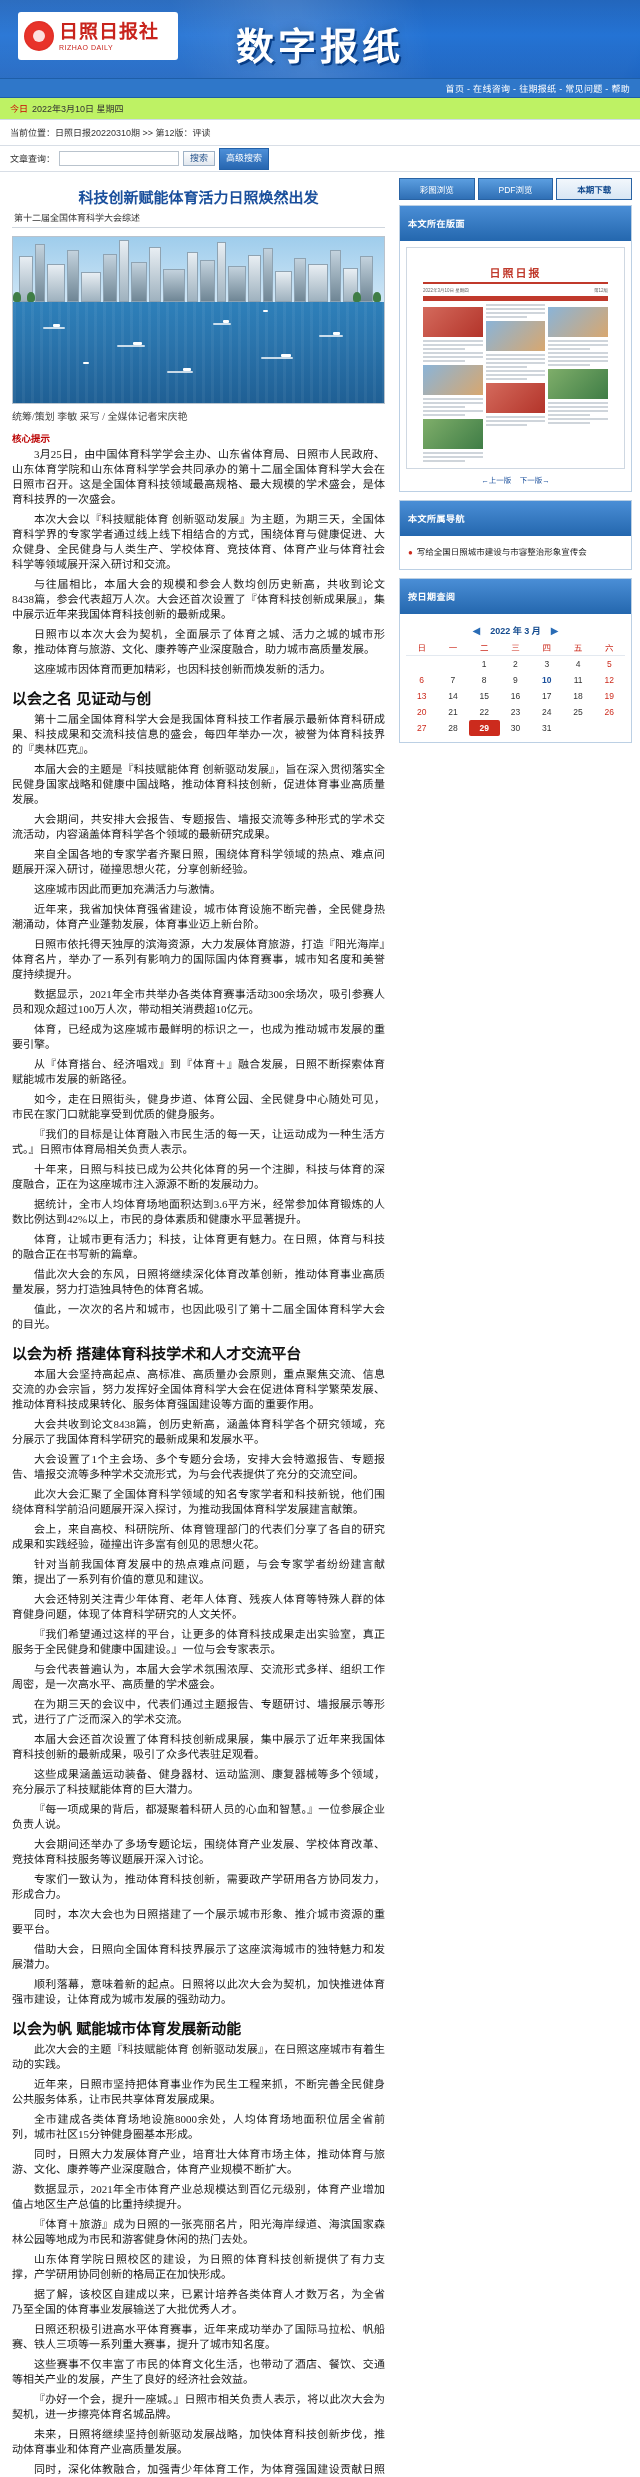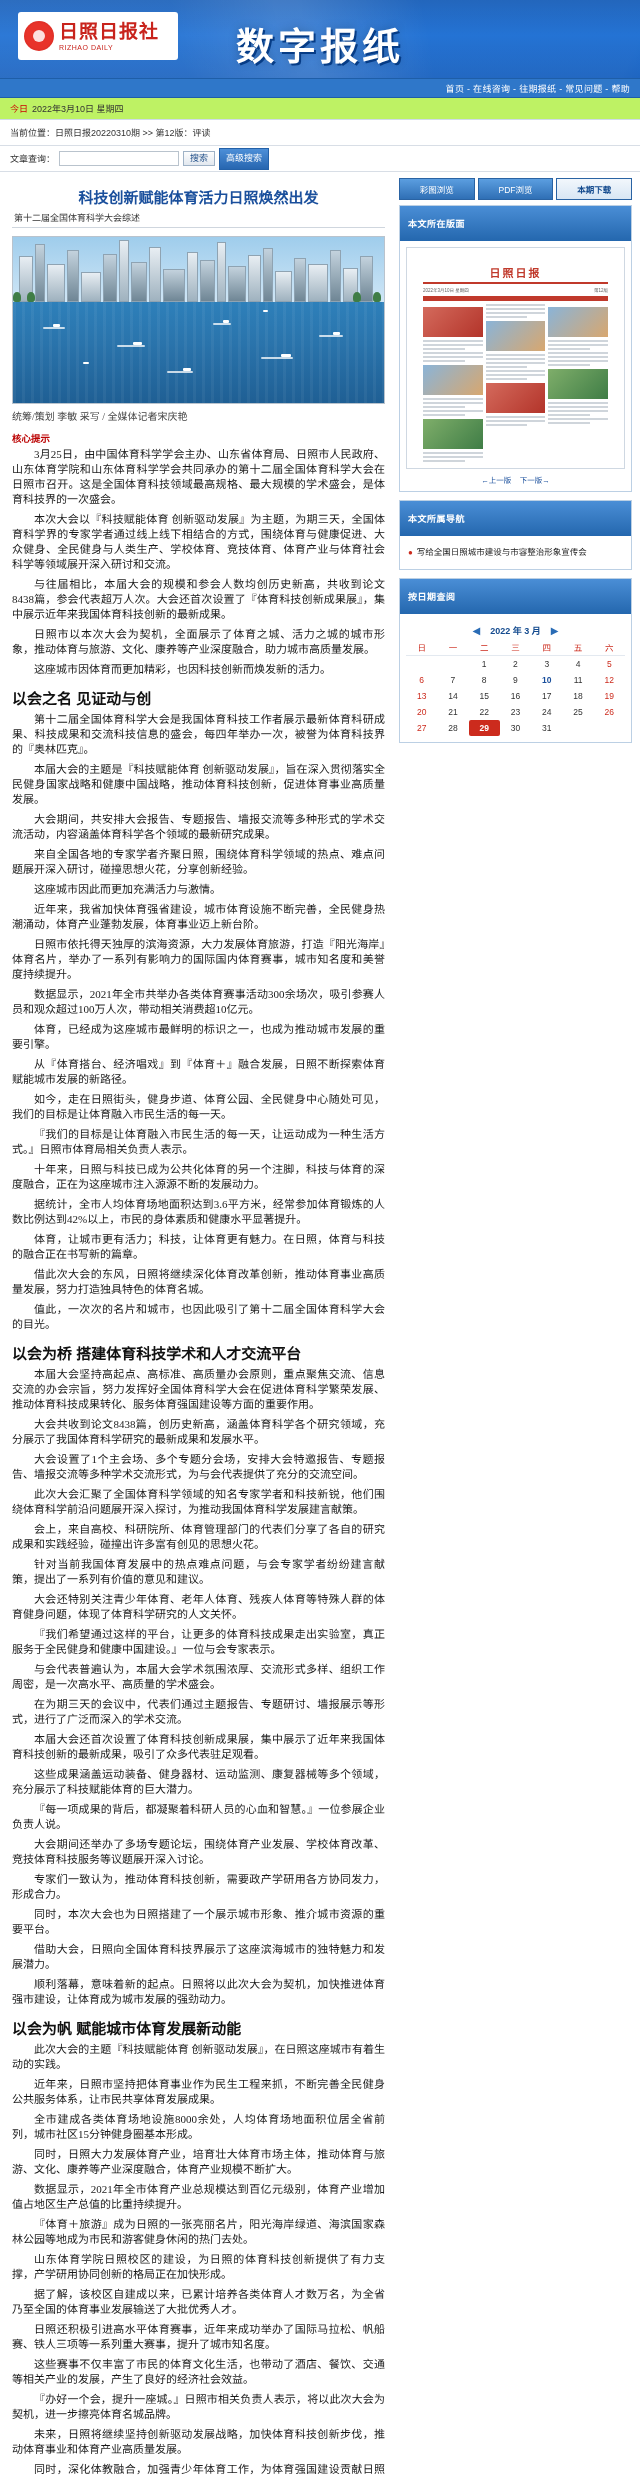--- a/index.html
+++ b/index.html
@@ -302,21 +302,21 @@
         <p class="para">第十二届全国体育科学大会是我国体育科技工作者展示最新体育科研成果、科技成果和交流科技信息的盛会，每四年举办一次，被誉为体育科技界的『奥林匹克』。</p>
         <p class="para">本届大会的主题是『科技赋能体育 创新驱动发展』，旨在深入贯彻落实全民健身国家战略和健康中国战略，推动体育科技创新，促进体育事业高质量发展。</p>
         <p class="para">大会期间，共安排大会报告、专题报告、墙报交流等多种形式的学术交流活动，内容涵盖体育科学各个领域的最新研究成果。</p>
         <p class="para">来自全国各地的专家学者齐聚日照，围绕体育科学领域的热点、难点问题展开深入研讨，碰撞思想火花，分享创新经验。</p>
         <p class="para">这座城市因此而更加充满活力与激情。</p>
         <p class="para">近年来，我省加快体育强省建设，城市体育设施不断完善，全民健身热潮涌动，体育产业蓬勃发展，体育事业迈上新台阶。</p>
         <p class="para">日照市依托得天独厚的滨海资源，大力发展体育旅游，打造『阳光海岸』体育名片，举办了一系列有影响力的国际国内体育赛事，城市知名度和美誉度持续提升。</p>
         <p class="para">数据显示，2021年全市共举办各类体育赛事活动300余场次，吸引参赛人员和观众超过100万人次，带动相关消费超10亿元。</p>
         <p class="para">体育，已经成为这座城市最鲜明的标识之一，也成为推动城市发展的重要引擎。</p>
         <p class="para">从『体育搭台、经济唱戏』到『体育＋』融合发展，日照不断探索体育赋能城市发展的新路径。</p>
-        <p class="para">如今，走在日照街头，健身步道、体育公园、全民健身中心随处可见，我们的目标是让体育融入市民生活的每一天。</p>
+        <p class="para">如今，走在日照街头，健身步道、体育公园、全民健身中心随处可见，市民在家门口就能享受到优质的健身服务。</p>
         <p class="para">『我们的目标是让体育融入市民生活的每一天，让运动成为一种生活方式。』日照市体育局相关负责人表示。</p>
         <p class="para">十年来，日照与科技已成为公共化体育的另一个注脚，科技与体育的深度融合，正在为这座城市注入源源不断的发展动力。</p>
         <p class="para">据统计，全市人均体育场地面积达到3.6平方米，经常参加体育锻炼的人数比例达到42%以上，市民的身体素质和健康水平显著提升。</p>
         <p class="para">体育，让城市更有活力；科技，让体育更有魅力。在日照，体育与科技的融合正在书写新的篇章。</p>
         <p class="para">借此次大会的东风，日照将继续深化体育改革创新，推动体育事业高质量发展，努力打造独具特色的体育名城。</p>
         <p class="para">值此，一次次的名片和城市，也因此吸引了第十二届全国体育科学大会的目光。</p>
       </div>
 
       <h3 class="sec">以会为桥 搭建体育科技学术和人才交流平台</h3>
       <div>

